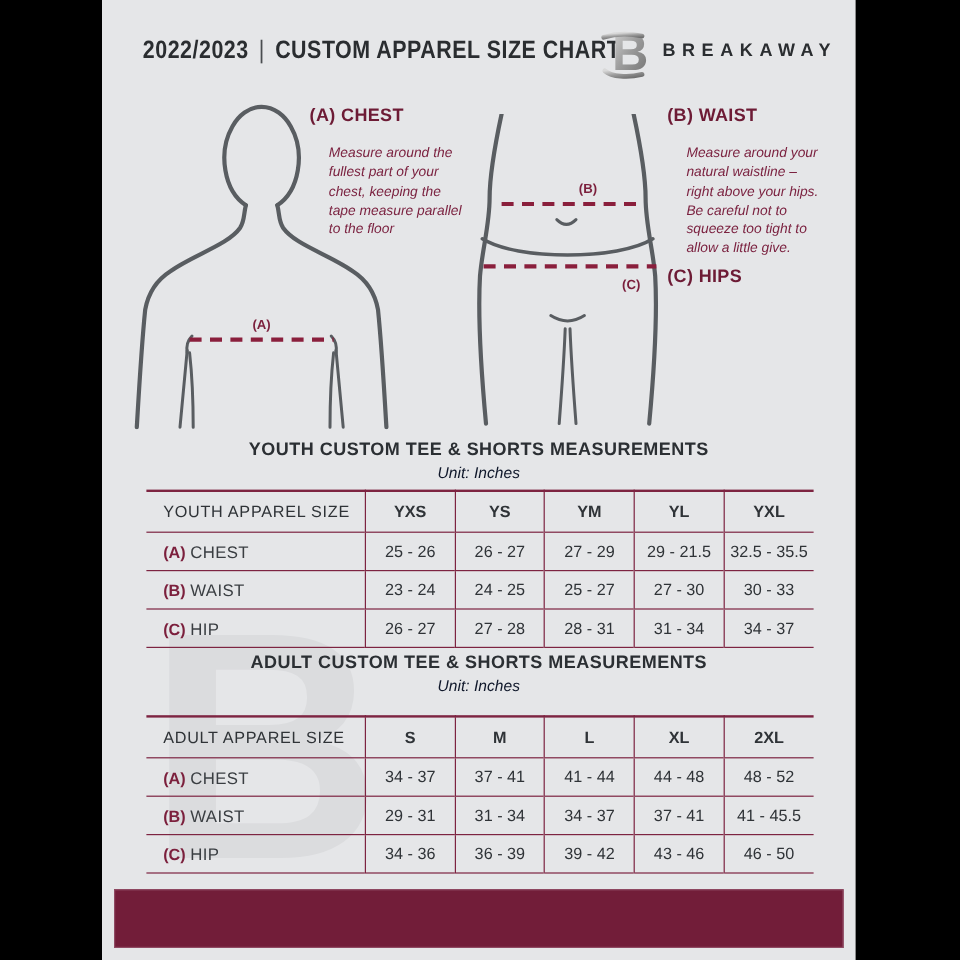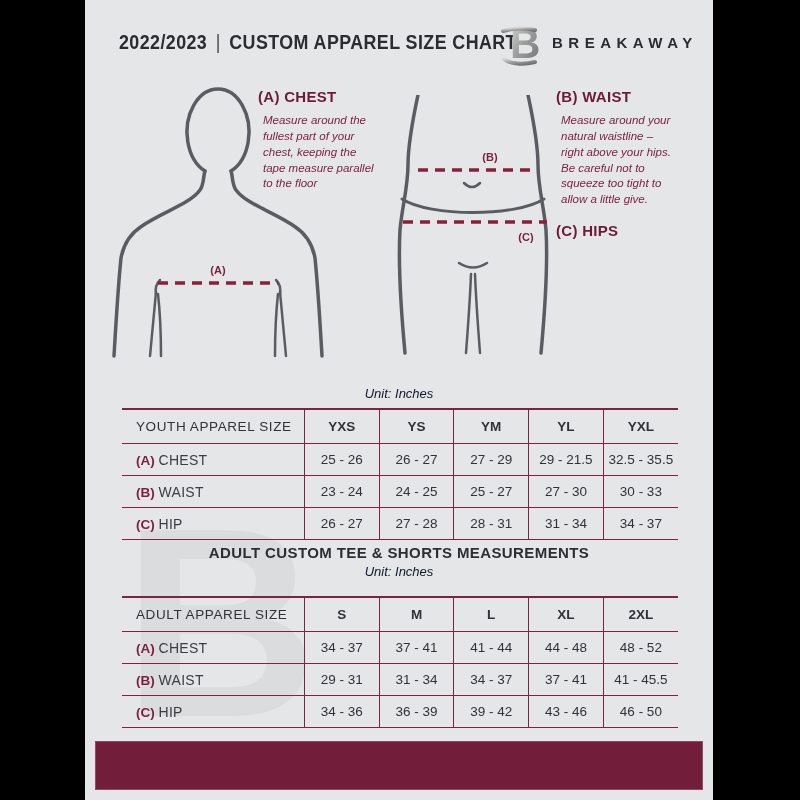--- a/index.html
+++ b/index.html
@@ -19,21 +19,21 @@
   }
   .hdr-divider{color:#4a4d50;font-weight:normal;padding:0 10px;}
   .hdr-right{position:absolute;left:416px;top:18px;display:flex;align-items:center;gap:9px;}
   .brand{font-size:15px;font-weight:bold;color:#2a2d30;letter-spacing:5.5px;white-space:nowrap;}
   
   .fig{position:absolute;}
   .fig-left{left:25px;top:82px;width:220px;height:276px;}
   .fig-right{left:310px;top:95px;width:160px;height:260px;}
   .instr{position:absolute;z-index:2;}
   .instr h3{margin:0 0 8px 0;font-size:15px;font-weight:bold;color:#6d1b35;letter-spacing:.3px;}
-  .instr p{margin:5px;font-size:11.5px;font-style:italic;color:#7b2240;line-height:1.38;white-space:pre-line;}
+  .instr p{margin:16px;font-size:11.5px;font-style:italic;color:#7b2240;line-height:1.38;white-space:pre-line;}
   .instr-a{left:173px;top:88px;width:150px;}
   .instr-b{left:471px;top:88px;width:150px;}
   .instr-c{left:471px;top:222px;width:150px;}
   
   .section-title{
     position:absolute;left:0;width:628px;text-align:center;z-index:2;
     font-size:15px;font-weight:bold;color:#2b2f33;letter-spacing:.4px;
   }
   .unit-line{
     position:absolute;left:0;width:628px;text-align:center;z-index:2;
@@ -138,20 +138,21 @@
 natural waistline –
 right above your hips.
 Be careful not to
 squeeze too tight to
 allow a little give.</p>
   </div>
   <div class="instr instr-c">
     <h3>(C) HIPS</h3>
   </div>
 
+  <div class="section-title" style="top:366px;">YOUTH CUSTOM TEE &amp; SHORTS MEASUREMENTS</div>
   <div class="unit-line" style="top:386px;">Unit: Inches</div>
   <table class="size" style="top:408px;">
     <tbody>
         <tr class="hdr">
       <td class="col-size-label">YOUTH APPAREL SIZE</td>
       <td class="size-head">YXS</td>
       <td class="size-head">YS</td>
       <td class="size-head">YM</td>
       <td class="size-head">YL</td>
       <td class="size-head">YXL</td>

